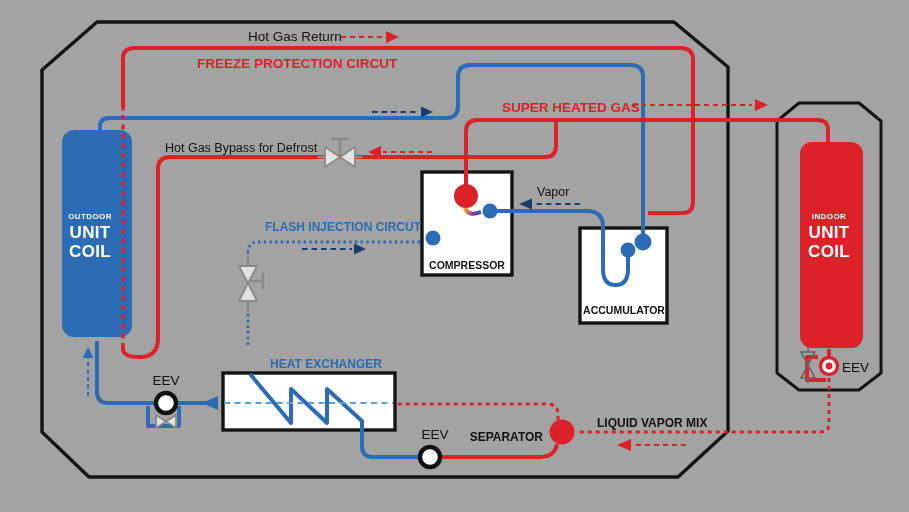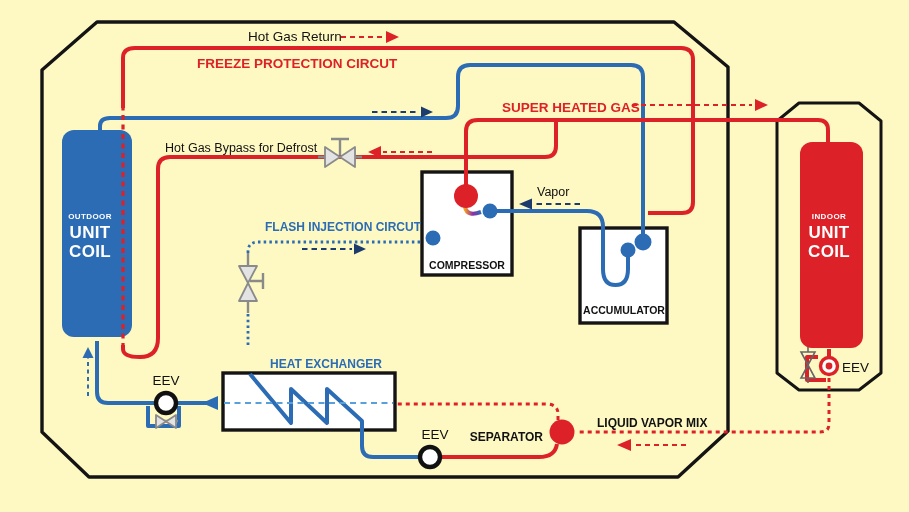--- a/index.html
+++ b/index.html
@@ -1,16 +1,16 @@
 <!DOCTYPE html>
 <html style="--red: #dd2128; --blue: #2b6cb5; --lightblue: #58a0dc; --navy: #1d3c6e; --gray: #8a8a8a; --black: #141414;"><head>
 <meta charset="utf-8">
 <style>
   html,body{margin:0;padding:0;background:#ffffff;}
-  .stage{position:relative;width:909px;height:512px;background:#fef9c3;overflow:hidden;
+  .stage{position:relative;width:909px;height:512px;background:#a3a3a3;overflow:hidden;
          font-family:"Liberation Sans", sans-serif;}
   svg{display:block;}
   svg text{font-family:"Liberation Sans", sans-serif;}
   .outline{fill:none;stroke:var(--black);stroke-width:3.4px;stroke-linejoin:round;}
   .outline2{fill:none;stroke:var(--black);stroke-width:3px;stroke-linejoin:round;}
   .box{fill:#ffffff;stroke:var(--black);stroke-width:3.4px;}
   .pipe-red{fill:none;stroke:var(--red);stroke-width:4px;stroke-linejoin:round;}
   .pipe-blue{fill:none;stroke:var(--blue);stroke-width:4px;stroke-linejoin:round;}
   .pipe-red-dash{fill:none;stroke:var(--red);stroke-width:3.2px;stroke-dasharray:5 4.5;}
   .pipe-red-dot{fill:none;stroke:var(--red);stroke-width:3px;stroke-dasharray:4 4;}

